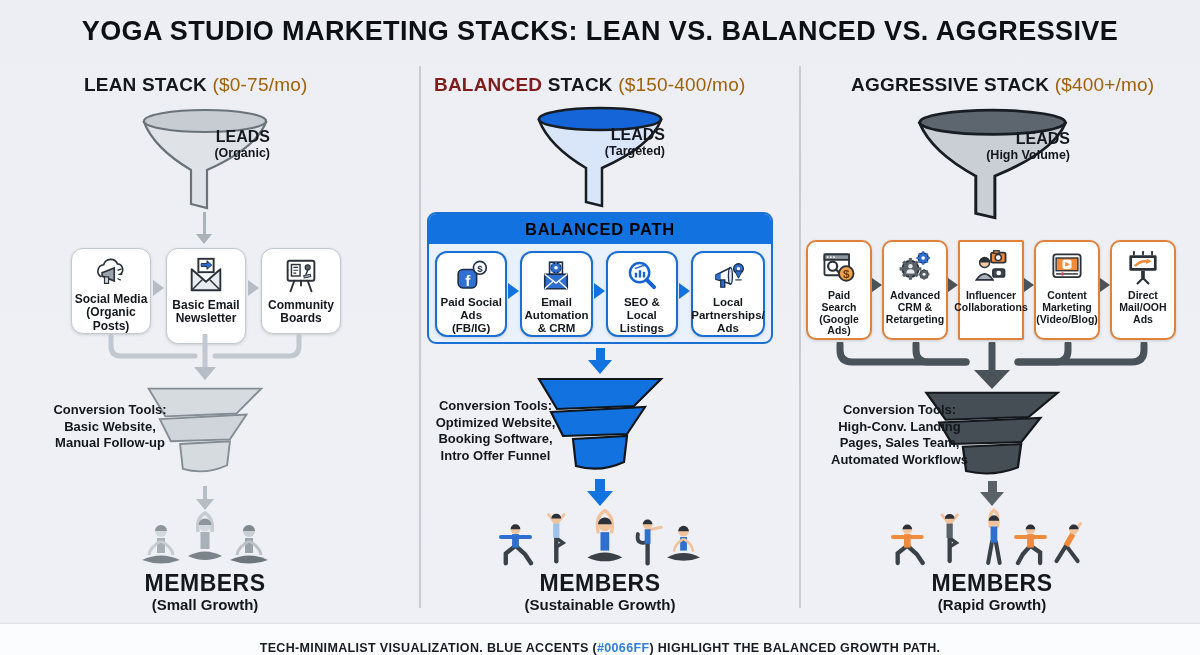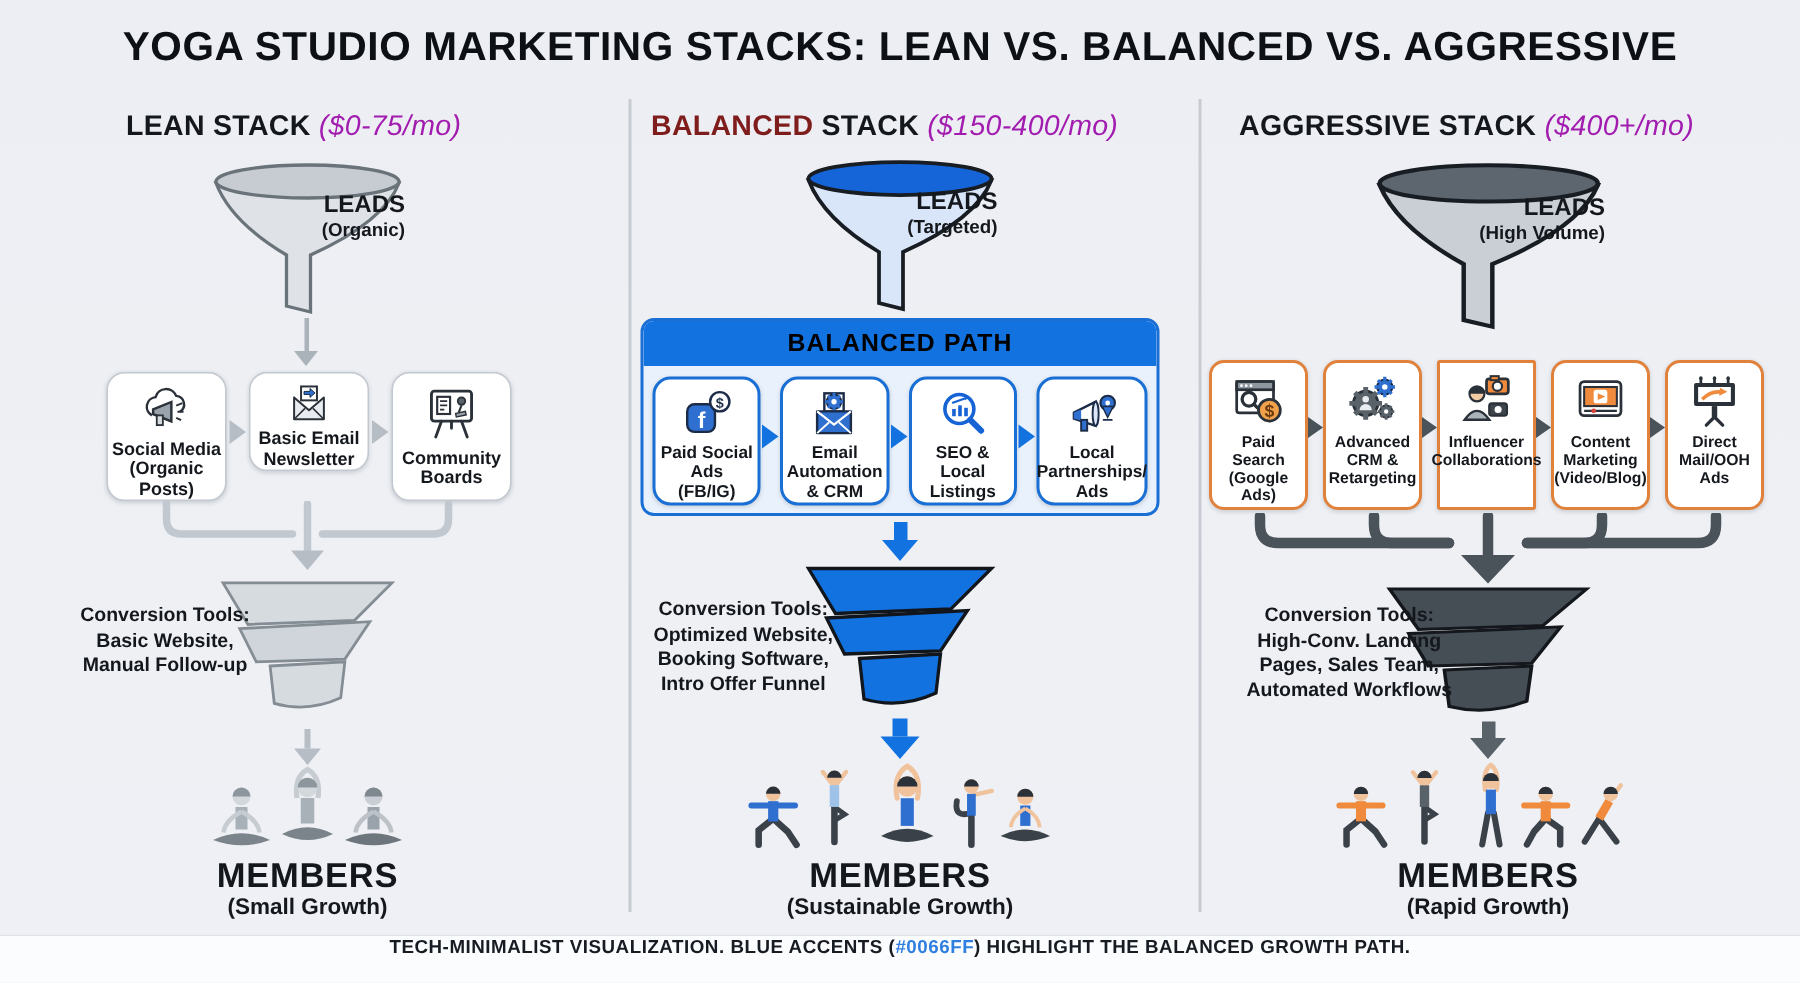--- a/index.html
+++ b/index.html
@@ -4,21 +4,21 @@
 <style>
   html,body{margin:0;padding:0;}
   body{width:1200px;height:655px;position:relative;overflow:hidden;
        background:linear-gradient(180deg,#eceef3 0%,#eef0f4 60%,#eef0f5 100%);
        font-family:"Liberation Sans",sans-serif;color:#14181d;}
   .abs{position:absolute;}
   .title{top:16px;left:0;width:1200px;text-align:center;font-size:27px;font-weight:800;letter-spacing:.4px;color:#0d1116;}
   .divider{top:66px;width:2px;height:542px;background:#c7ccd3;}
   .col-header{font-size:19px;font-weight:800;letter-spacing:.2px;white-space:nowrap;}
   .col-header .accent{color:#7f1d1d;}
-  .col-header .price{font-weight:500;color:#a21caf;font-style:italic;}
+  .col-header .price{font-weight:500;color:#a16207;}
   
   .funnel-wrap{position:absolute;}
   .funnel-text{position:absolute;left:0;right:0;top:20px;text-align:right;line-height:1.15;}
   .funnel-text .ft1{font-size:16px;font-weight:800;}
   .funnel-text .ft2{font-size:12.5px;font-weight:700;}
   
   .chan-row{position:absolute;display:flex;align-items:stretch;}
   .chan-box{background:#fff;border:1.5px solid #c2c8d0;border-radius:12px;
             box-shadow:0 1px 3px rgba(40,50,60,.18);display:flex;flex-direction:column;
             align-items:center;padding-top:6px;box-sizing:border-box;}
@@ -37,21 +37,21 @@
   
   .conv{position:absolute;font-size:13px;font-weight:800;text-align:center;white-space:pre-line;line-height:1.28;}
   
   .varrow{position:absolute;display:flex;flex-direction:column;align-items:center;}
   .varrow .stem{background:#aab2ba;}
   .varrow .head{width:0;height:0;}
   
   .members-title{position:absolute;width:200px;text-align:center;font-size:23px;font-weight:800;letter-spacing:.5px;}
   .members-sub{position:absolute;width:220px;text-align:center;font-size:15px;font-weight:600;}
   .footer{position:absolute;left:0;right:0;bottom:0;height:31px;background:#fbfcfe;border-top:1px solid #dfe3e9;
-          display:flex;align-items:flex-start;justify-content:center;font-size:12.5px;font-weight:600;
+          display:flex;align-items:flex-end;justify-content:center;font-size:12.5px;font-weight:600;
           letter-spacing:.35px;color:#171c23;margin-top:20px;}
   .footer .code{color:#2f7fe0;}
   svg{display:block;}
 </style>
 </head>
 <body>
 
 <div class="abs title">YOGA STUDIO MARKETING STACKS: LEAN VS. BALANCED VS. AGGRESSIVE</div>
 
 <div class="abs divider" style="left:419px"></div>
@@ -83,21 +83,21 @@
       <svg width="42" height="42" viewBox="0 0 44 44">
         <path d="M10 27 a8 8 0 0 1 3 -15 a9 9 0 0 1 17 -1 a7 7 0 0 1 3 13" fill="#fff" stroke="#2b3138" stroke-width="2"></path>
         <polygon points="11,22 26,16 26,32 11,26" fill="#9aa2ab" stroke="#2b3138" stroke-width="2"></polygon>
         <rect x="14" y="27" width="5" height="8" fill="#d6dbe0" stroke="#2b3138" stroke-width="1.5"></rect>
         <path d="M30 19 l5 -2 M31 24 h5 M30 29 l4 2" stroke="#2b3138" stroke-width="1.6" fill="none"></path>
       </svg>
       <div class="chan-label">Social Media
 (Organic Posts)</div>
     </div>
     <div class="chev lean-chev"></div>
-    <div class="chan-box" style="width:80px;height:66px">
+    <div class="chan-box" style="width:80px;height:96px">
       <svg width="42" height="42" viewBox="0 0 44 44">
         <rect x="14" y="4" width="16" height="14" fill="#fff" stroke="#2b3138" stroke-width="2"></rect>
         <polygon points="17,9 23,9 23,6 28,10.5 23,15 23,12 17,12" fill="#2f6fd0" stroke="#1c2c48" stroke-width="1"></polygon>
         <path d="M7 15 L7 37 L37 37 L37 15 L22 28 Z" fill="#e8ecf0" stroke="#2b3138" stroke-width="2" stroke-linejoin="round"></path>
         <path d="M7 37 L18 26 M37 37 L26 26" stroke="#2b3138" stroke-width="1.6"></path>
       </svg>
       <div class="chan-label">Basic Email
 Newsletter</div>
     </div>
     <div class="chev lean-chev"></div>
@@ -300,21 +300,21 @@
       <path d="M19 17 Q10 22 9 30 M19 17 Q28 22 29 30" stroke="#f0c39c" stroke-width="2.6" fill="none"></path>
       <circle cx="19" cy="9" r="5.5" fill="#f0c39c"></circle>
         <path d="M13.5 9 a5.5 5.5 0 0 1 11 0 Z" fill="#2b3138"></path>
     </g>
   </svg>
   <div class="members-title" style="left:500px;top:570px">MEMBERS</div>
   <div class="members-sub" style="left:490px;top:596px">(Sustainable Growth)</div>
 </div>
 
 <div>
-  <div class="abs col-header" style="left:826px;top:74px">
+  <div class="abs col-header" style="left:851px;top:74px">
     <span class="accent"></span><span>AGGRESSIVE STACK</span><span class="price"> ($400+/mo)</span>
   </div>
 
   <div class="funnel-wrap" style="left:915px;top:108px;width:155px">
     <svg width="155" height="112" viewBox="0 0 130 102" preserveAspectRatio="none">
       <path d="M4 14 Q14 40 51 62 L51 96 L67 100 L67 62 Q116 40 126 14 Z" fill="#c9cfd5" stroke="#181d23" stroke-width="2.5"></path>
       <ellipse cx="65" cy="13" rx="61" ry="11" fill="#5d656e" stroke="#181d23" stroke-width="2.5"></ellipse>
     </svg>
     <div class="funnel-text" style="top:22px">
       <div class="ft1">LEADS</div>

